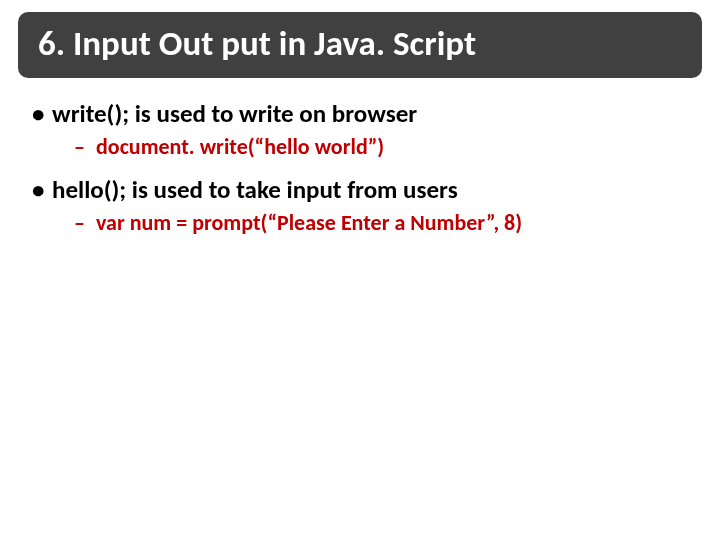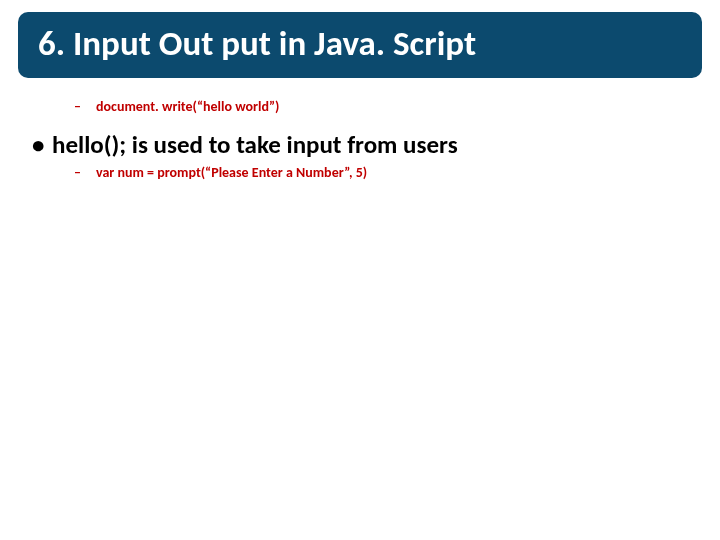--- a/index.html
+++ b/index.html
@@ -9,21 +9,21 @@
     background: #ffffff;
     font-family: Calibri, Arial, sans-serif;
     overflow: hidden;
   }
   .slide {
     width: 100%;
     height: 100%;
     padding: 12px 18px;
   }
   .title-box {
-    background: #0c4a6e;
+    background: #404040;
     border-radius: 10px;
     padding: 10px 20px 14px 20px;
     margin-bottom: 20px;
   }
   .title-text {
     color: #ffffff;
     font-size: 35px;
     font-weight: bold;
   }
   .content {
@@ -38,21 +38,21 @@
     position: relative;
   }
   .bullet-l1::before {
     content: "•";
     position: absolute;
     left: 8px;
     top: 0;
     font-size: 25px;
   }
   .bullet-l2 {
-    font-size: 14px;
+    font-size: 22px;
     font-weight: bold;
     color: #c00000;
     margin-bottom: 2px;
     padding-left: 72px;
     position: relative;
   }
   .bullet-l2::before {
     content: "–";
     position: absolute;
     left: 50px;
@@ -63,18 +63,19 @@
   }
 </style>
 </head>
 <body>
 
 <div class="slide">
   <div class="title-box">
     <div class="title-text">6. Input Out put in Java. Script</div>
   </div>
   <div class="content">
+    <div class="bullet-l1">write(); is used to write on browser</div>
     <div class="bullet-l2">document. write(“hello world”)</div>
     <div class="gap"></div>
     <div class="bullet-l1">hello(); is used to take input from users</div>
-    <div class="bullet-l2">var  num = prompt(“Please Enter a Number”, 5)</div>
+    <div class="bullet-l2">var  num = prompt(“Please Enter a Number”, 8)</div>
   </div>
 </div>
 
 </body></html>

